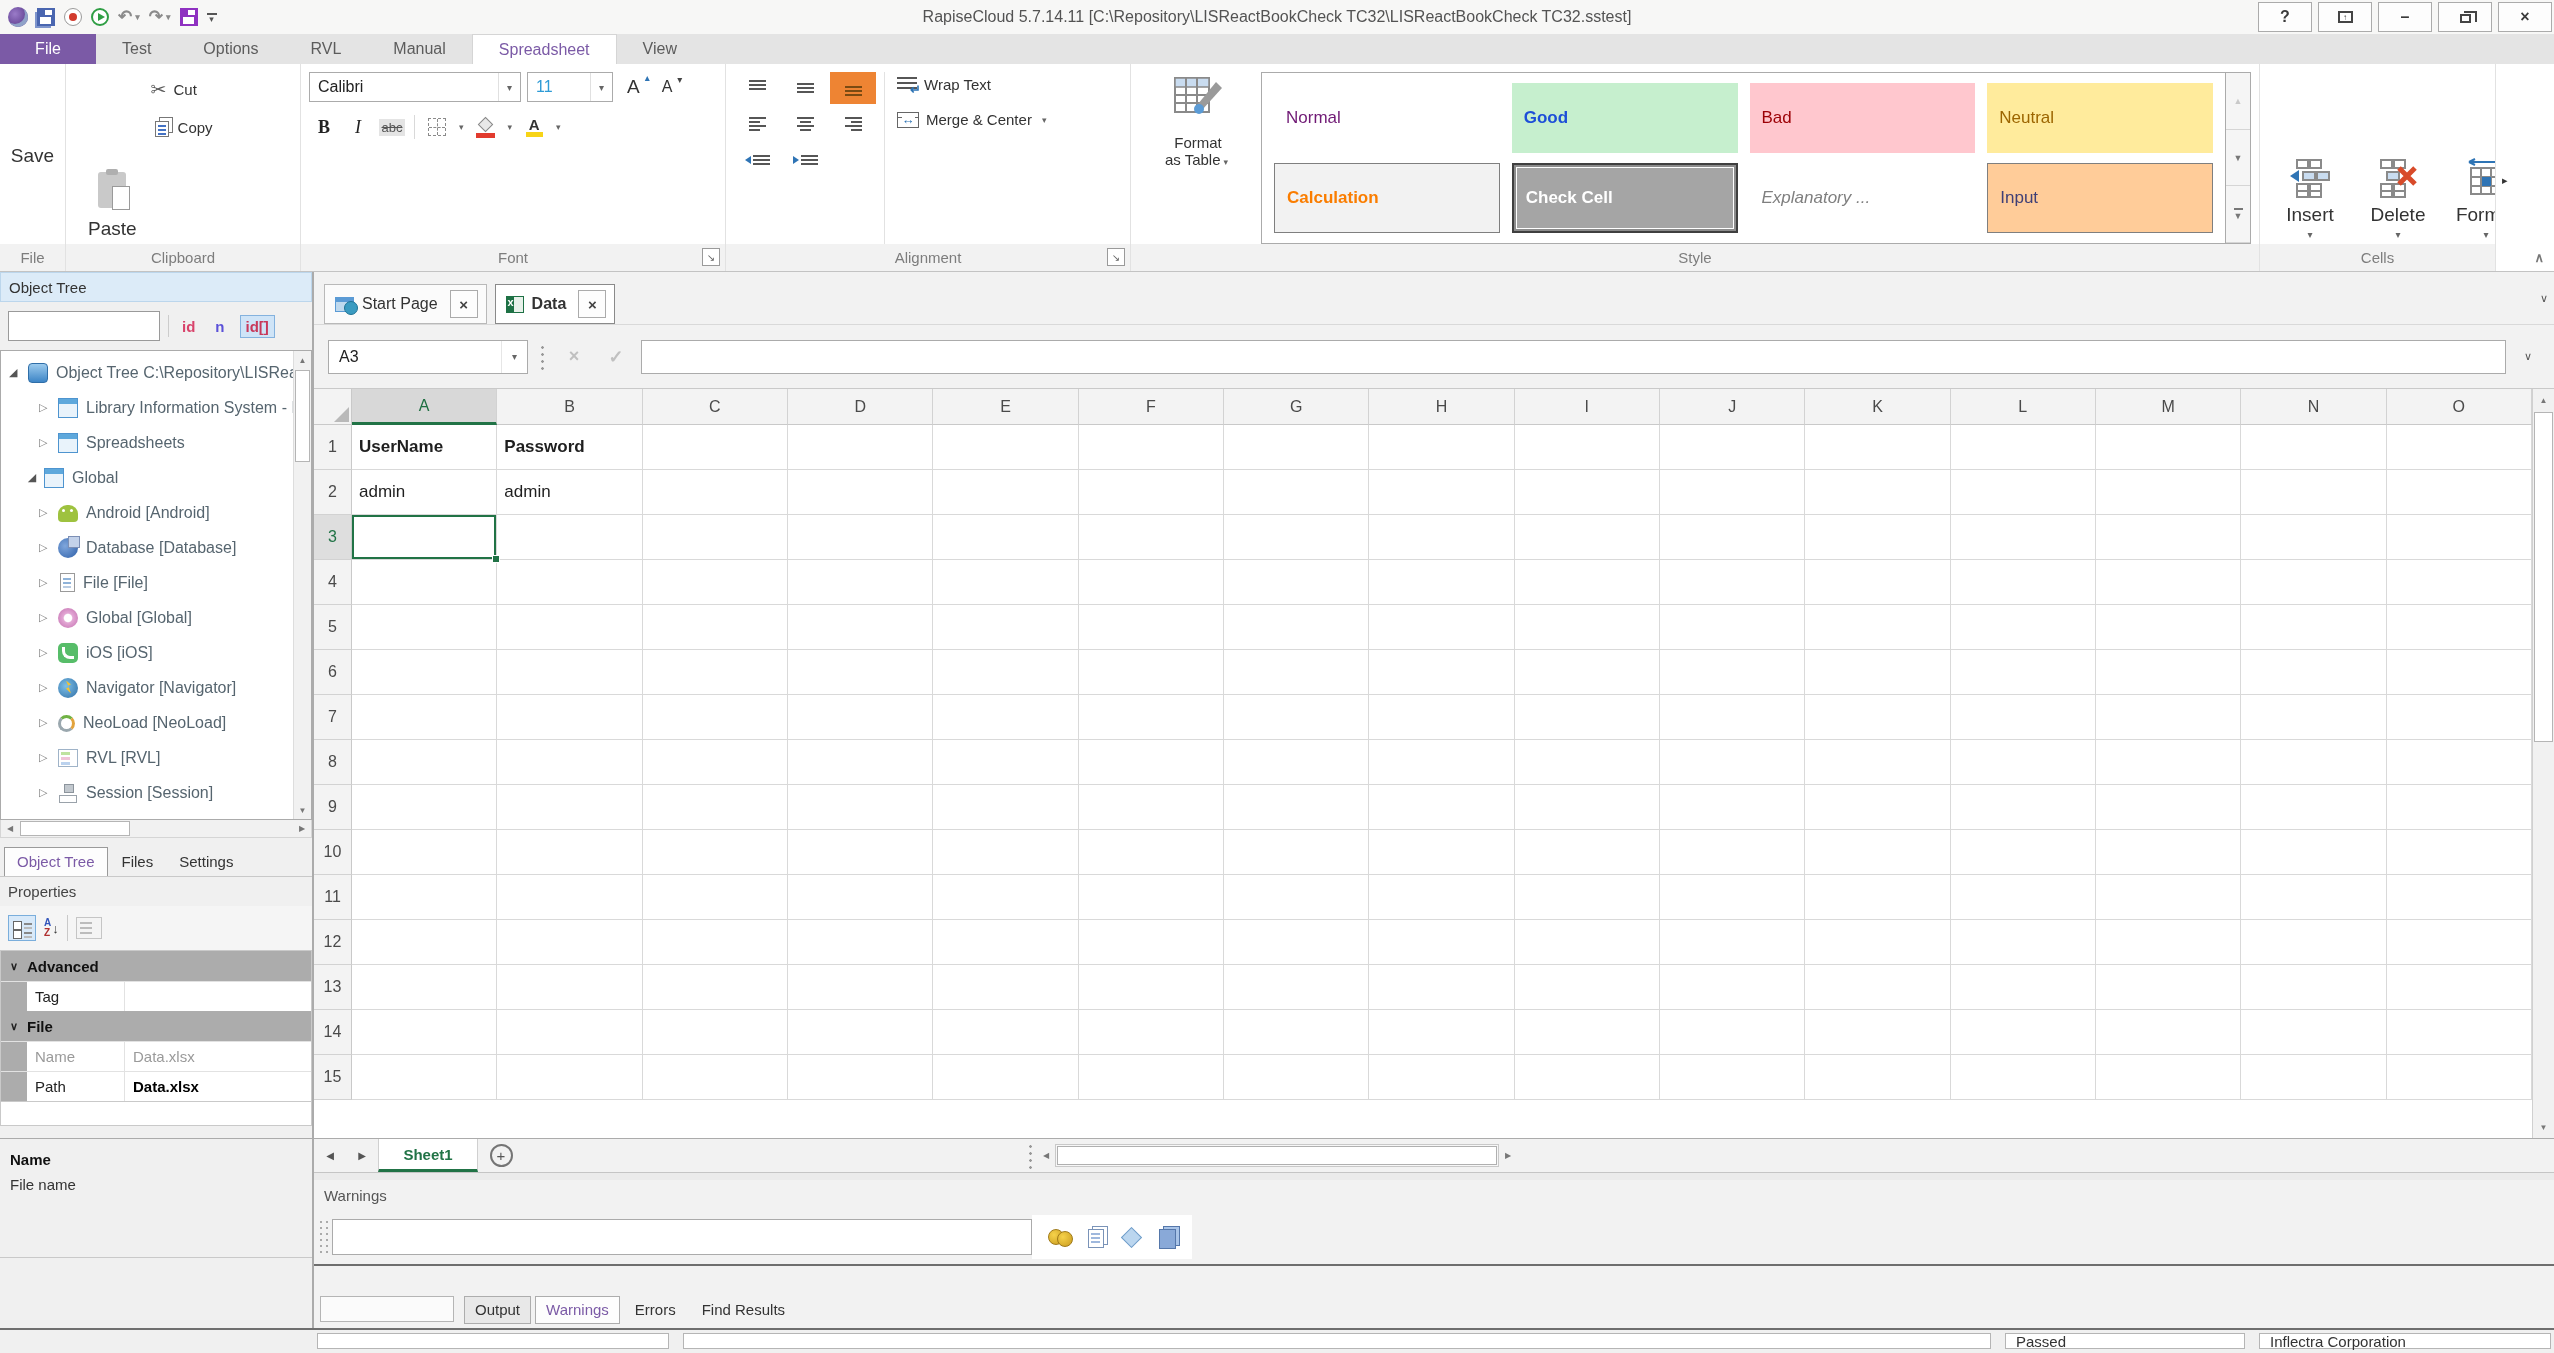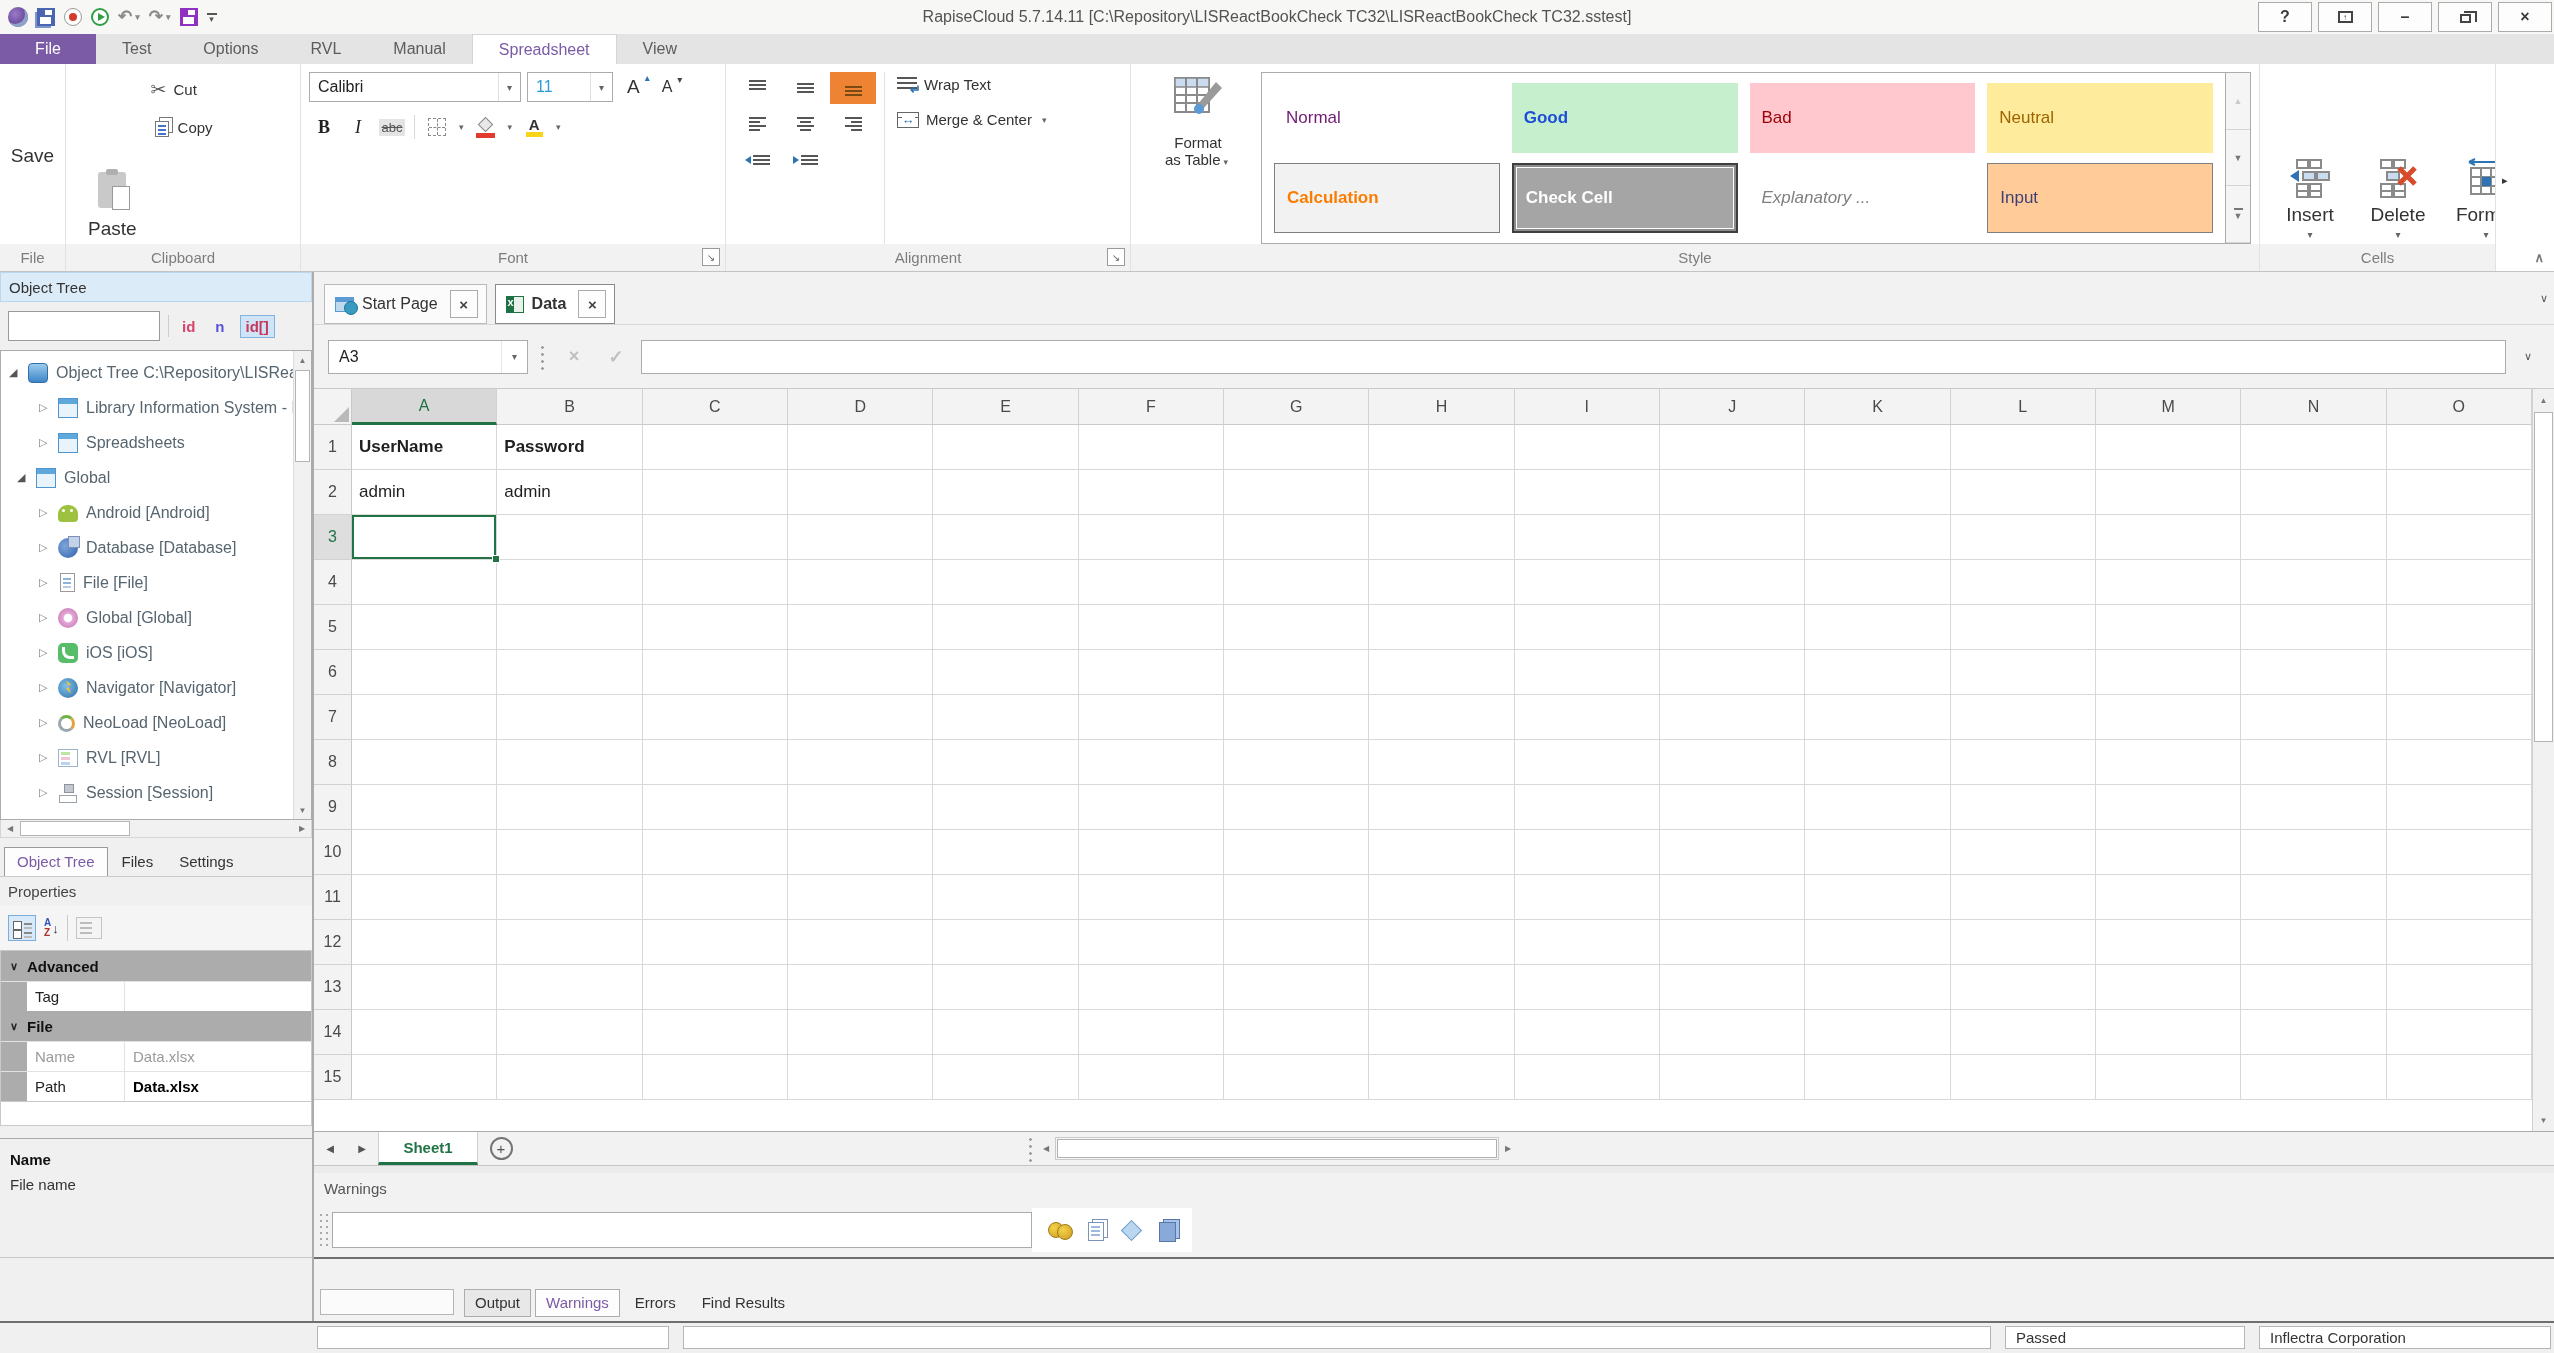--- a/index.html
+++ b/index.html
@@ -287,21 +287,21 @@
   .w-book { width:17px; height:20px; background:#89A9D8; border:1px solid #5577AA; box-shadow:4px -3px 0 -1px #A9C4E8, 4px -3px 0 0 #5577AA; margin-top:3px; }
   .dark-line { height:2px; background:#6E6E6E; flex:0 0 auto; }
   .dock-gap { height:28px; background:#F2F2F2; flex:0 0 auto; }
   .btabs { height:34px; background:#F2F2F2; display:flex; align-items:flex-start; padding-top:2px; gap:4px; flex:0 0 auto; }
   .btab-box { width:134px; height:26px; background:#FBFBFB; border:1px solid #B5B5B5; margin:0 6px; flex:0 0 auto; }
   .btab { padding:4px 10px 5px; font-size:15px; color:#333; border:1px solid transparent; }
   .btab.boxed { background:#E8E8E8; border-color:#ADADAD; }
   .btab.active { background:#FDFDFD; border-color:#ADADAD; color:#7B5AA6; }
 
   
-  .statusbar { height:32px; border-top:2px solid #6F6F6F; background:#F0F0F0; display:flex; align-items:stretch; padding:3px 3px 4px; flex:0 0 auto; }
+  .statusbar { height:25px; border-top:2px solid #6F6F6F; background:#F0F0F0; display:flex; align-items:stretch; padding:3px 3px 4px; flex:0 0 auto; }
   .sseg { background:#fff; border:1px solid #B5B5B5; margin-right:14px; display:flex; align-items:center; padding:0 10px; font-size:15px; color:#333; }
   .sseg0 { width:300px; background:transparent; border:none; }
   .sseg1 { width:352px; }
   .sseg2 { flex:1; }
   .sseg3 { width:240px; }
   .sseg4 { width:292px; margin-right:0; }
 
   svg .gline { stroke:#8a8a8a; stroke-width:2; fill:none; }
 </style>
 </head>
@@ -621,21 +621,21 @@
             <div class="tree-row" style="padding-left: 38px;">
               <span class="tarrow closed"></span>
               <span class="ti ti-window"></span>
               <span class="tlabel">Library Information System - React,</span>
             </div>
             <div class="tree-row" style="padding-left: 38px;">
               <span class="tarrow closed"></span>
               <span class="ti ti-window"></span>
               <span class="tlabel">Spreadsheets</span>
             </div>
-            <div class="tree-row" style="padding-left: 16px;">
+            <div class="tree-row" style="padding-left: 24px; text-align: center;">
               <span class="tarrow open"></span>
               <span class="ti ti-window"></span>
               <span class="tlabel">Global</span>
             </div>
             <div class="tree-row" style="padding-left: 38px;">
               <span class="tarrow closed"></span>
               <span class="ti ti-android"></span>
               <span class="tlabel">Android [Android]</span>
             </div>
             <div class="tree-row" style="padding-left: 38px;">

